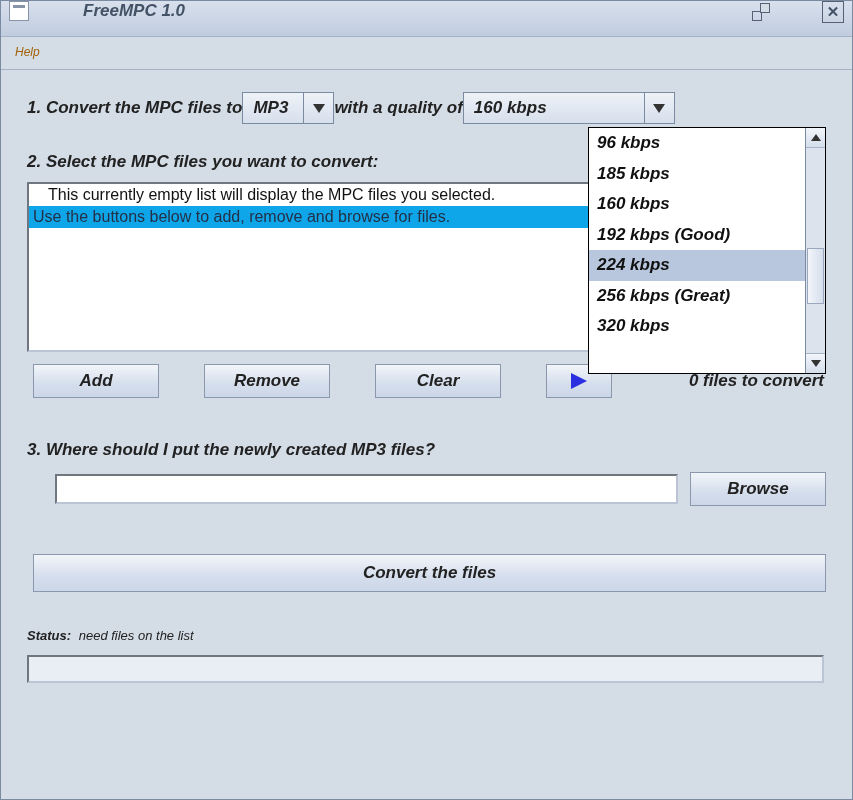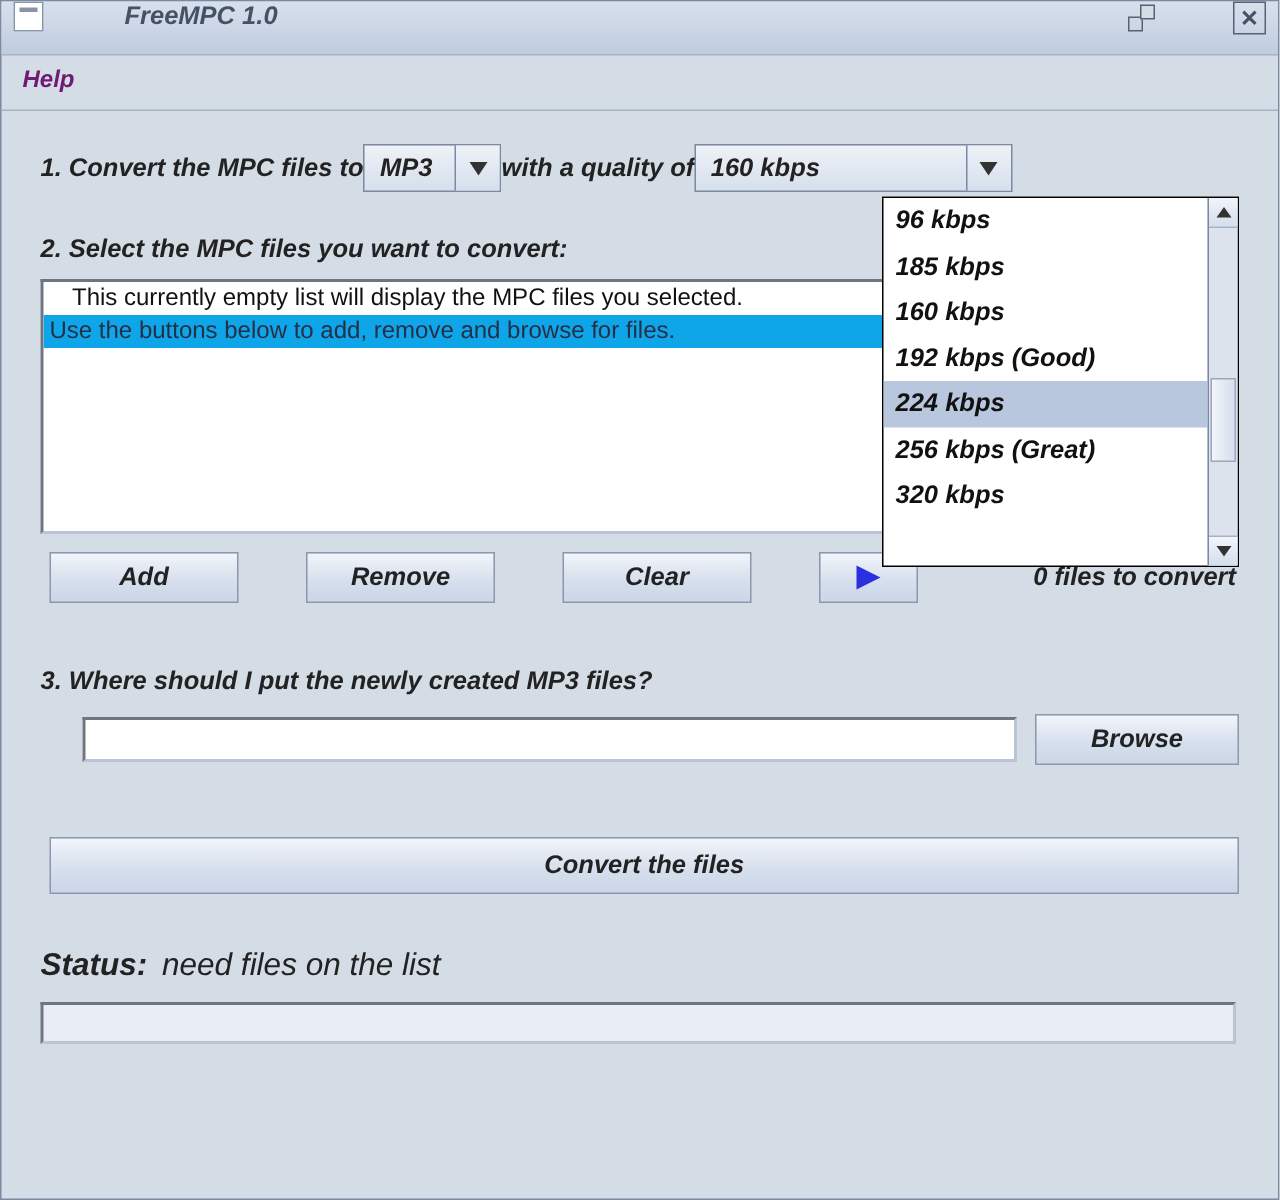--- a/index.html
+++ b/index.html
@@ -65,23 +65,23 @@
     height: 18px;
   }
   .minrestore .sq {
     position: absolute;
     border: 1.5px solid #556276;
     width: 10px; height: 10px;
   }
   .menubar {
     padding: 8px 14px 10px 14px;
     font-style: italic;
-    font-weight: bold;
-    font-size: 16px;
-    color: #701a75;
+    font-weight: normal;
+    font-size: 12px;
+    color: #a16207;
     border-bottom: 1px solid #a6b3c7;
   }
   .content {
     position: relative;
     padding: 22px 26px 0 26px;
     font-style: italic;
     font-weight: bold;
     font-size: 17px;
     color: #222;
   }
@@ -190,21 +190,21 @@
   }
   .convert-btn {
     height: 38px;
     min-width: 200px;
     margin-left: 6px;
     margin-bottom: 36px;
   }
   .status-row {
     font-style: italic;
     font-weight: bold;
-    font-size: 21px;
+    font-size: 13px;
     margin-bottom: 12px;
   }
   .status-val { font-weight: normal; font-style: italic; margin-left: 4px; }
   .progress {
     height: 28px;
     border: 2px inset #bac4d4;
     background: #e9edf4;
     margin-right: 2px;
   }
   

